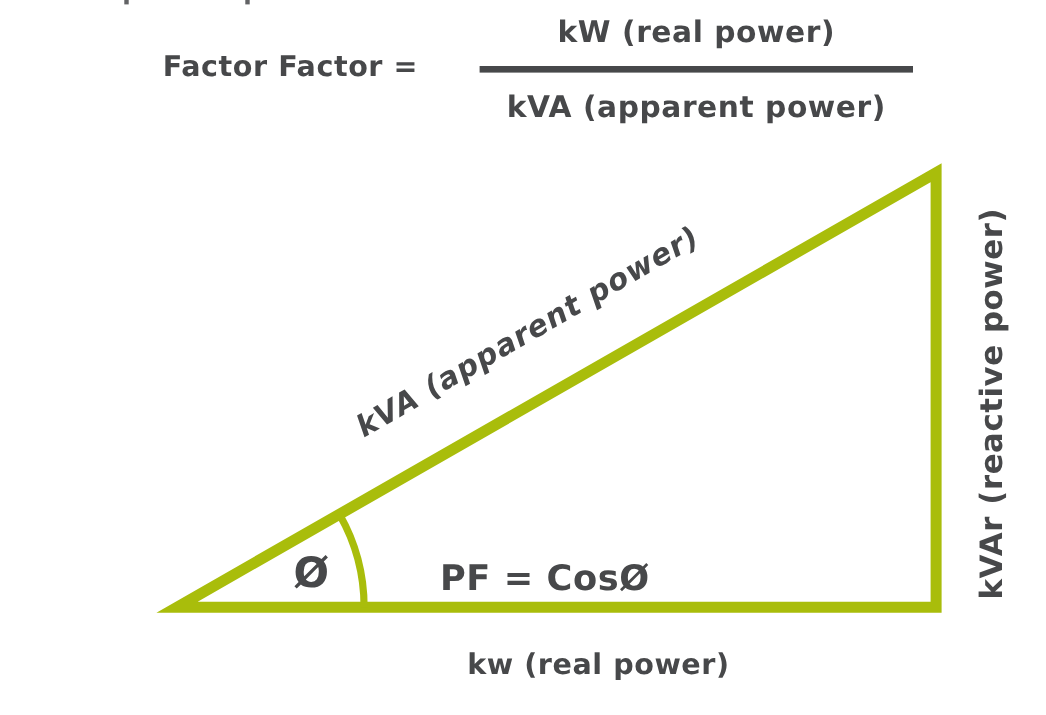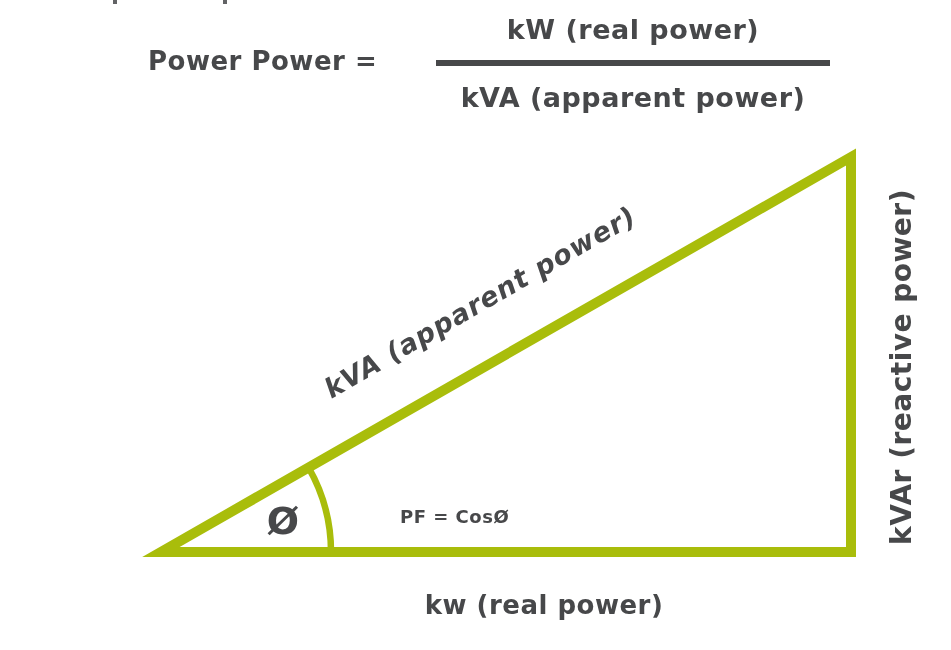--- a/index.html
+++ b/index.html
@@ -109,35 +109,35 @@
     letter-spacing: .5px;
     transform: translate(-50%, -50%);
   }
   .lbl.angle {
     left: 283px; top: 521px;
     font-size: 38px;
     transform: translate(-50%, -50%);
   }
   .lbl.pf {
     left: 400px; top: 506px;
-    font-size: 18px;
+    font-size: 32px;
     letter-spacing: .5px;
     text-align: right;
   }
 </style>
 </head>
 <body>
 
 <div class="stage">
 
   <div class="remnant r1"></div>
   <div class="remnant r2"></div>
 
   <div>
-    <div class="formula-label">Power Power =</div>
+    <div class="formula-label">Factor Factor =</div>
     <div class="fraction">
       <div class="numerator">kW (real power)</div>
       <div class="frac-bar"></div>
       <div class="denominator">kVA (apparent power)</div>
     </div>
   </div>
 
   <svg class="triangle-svg" viewBox="0 0 951 650" xmlns="http://www.w3.org/2000/svg">
     <polygon class="tri" points="161,552 851,552 851,157"></polygon>
     <path class="arc" d="M 308.6 467.6 A 170 170 0 0 1 331 552"></path>

